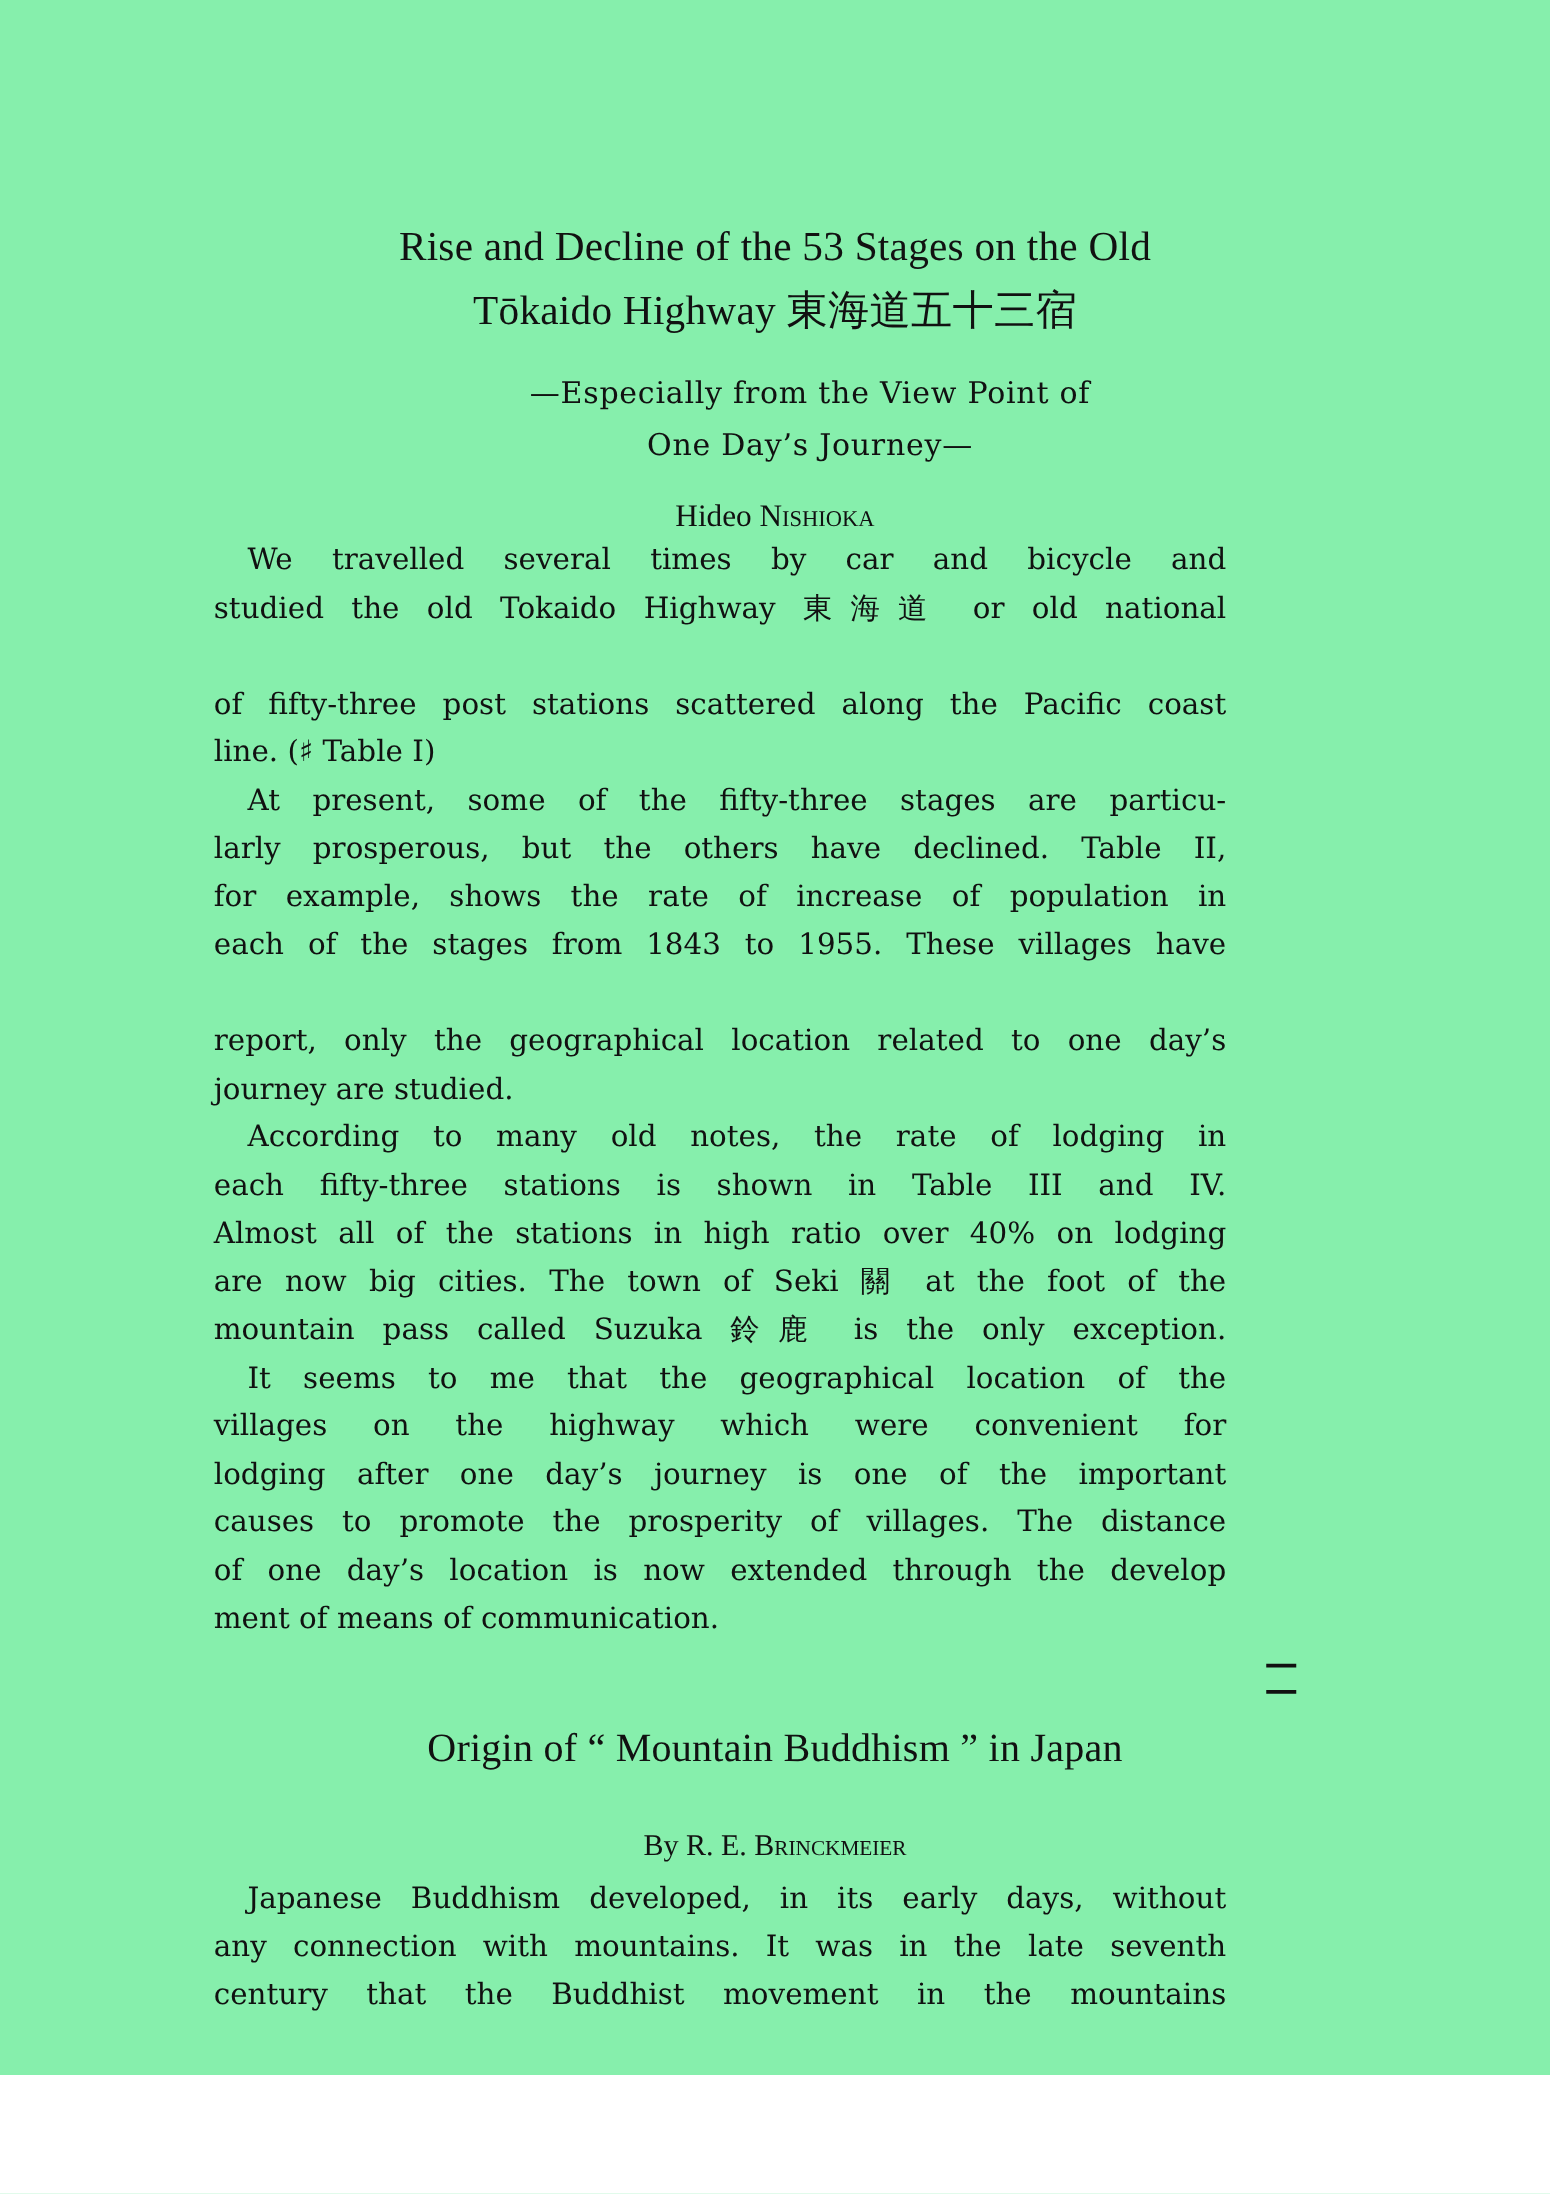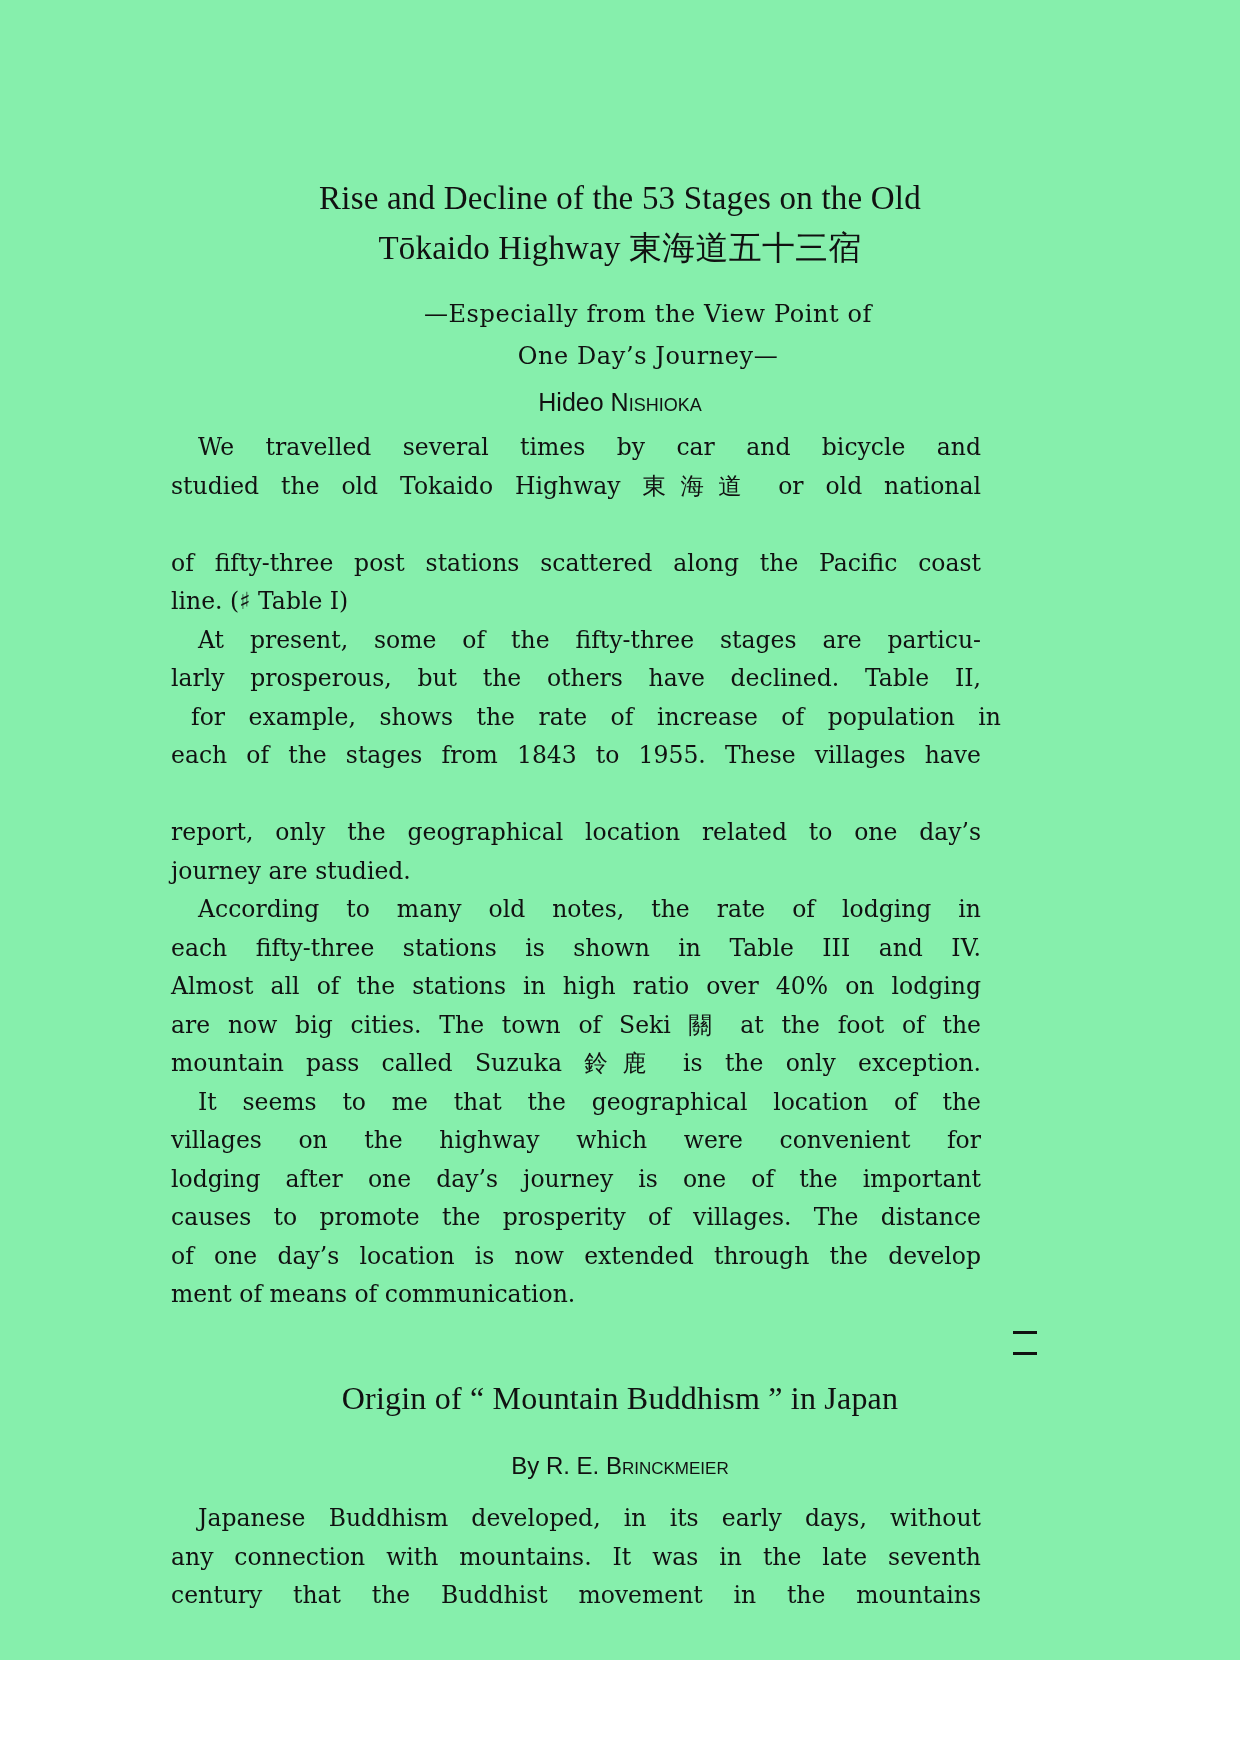--- a/index.html
+++ b/index.html
@@ -24,22 +24,23 @@
     font-size: 33px;
     letter-spacing: 0.2px;
   }
   .subtitle {
     font-family: "DejaVu Serif", "Liberation Serif", serif;
     font-size: 24px;
     letter-spacing: 0.6px;
     padding-left: 28px;
   }
   .author {
-    font-family: Liberation Sans, sans-serif;
+    font-family: Liberation Serif, serif;
     font-size: 25px;
+    margin-top: 12px;
   }
   .sc { font-variant: small-caps; }
   .line {
     position: absolute;
     left: 171px;
     width: 810px;
     height: 38px;
     font-family: "DejaVu Serif", "Liberation Serif", serif;
     font-size: 23.5px;
     line-height: 38px;
@@ -78,21 +79,21 @@
     <span class="sc">Nishioka</span>
   </div>
 
   <div class="line indent" style="top:428px;">We travelled several times by car and bicycle and</div>
   <div class="line" style="top:467px;">studied the old Tokaido Highway 東海道 or old national</div>
   <div class="line" style="top:544px;">of fifty-three post stations scattered along the Pacific coast</div>
   <div class="line last" style="top:582px;">line. (♯ Table I)</div>
 
   <div class="line indent" style="top:621px;">At present, some of the fifty-three stages are particu-</div>
   <div class="line" style="top:659px;">larly prosperous, but the others have declined. Table II,</div>
-  <div class="line" style="top:698px;margin-left:20px;">for example, shows the rate of increase of population in</div>
+  <div class="line" style="top:698px;">for example, shows the rate of increase of population in</div>
   <div class="line" style="top:736px;">each of the stages from 1843 to 1955. These villages have</div>
   <div class="line" style="top:813px;">report, only the geographical location related to one day’s</div>
   <div class="line last" style="top:852px;">journey are studied.</div>
 
   <div class="line indent" style="top:890px;">According to many old notes, the rate of lodging in</div>
   <div class="line" style="top:929px;">each fifty-three stations is shown in Table III and IV.</div>
   <div class="line" style="top:967px;">Almost all of the stations in high ratio over 40% on lodging</div>
   <div class="line" style="top:1006px;">are now big cities. The town of Seki 關 at the foot of the</div>
   <div class="line" style="top:1044px;">mountain pass called Suzuka 鈴鹿 is the only exception.</div>
 

